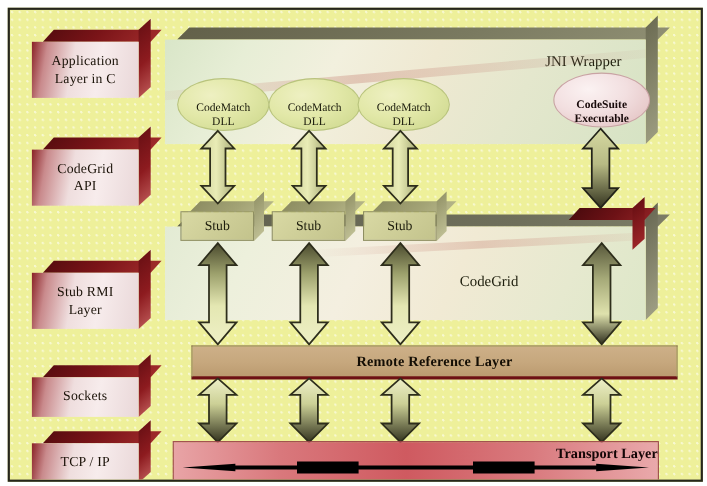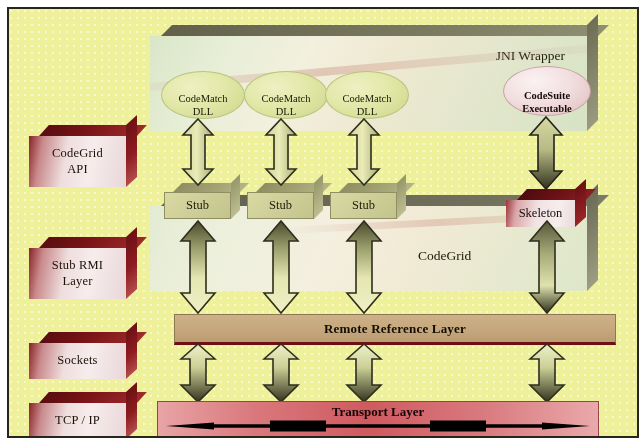--- a/index.html
+++ b/index.html
@@ -154,35 +154,45 @@
     display:flex;align-items:center;justify-content:center;
     font-weight:bold;font-size:13px;color:#130d04;letter-spacing:.2px;margin-left:17px;
   }
   #tl{
     position:absolute;left:148px;top:392px;width:440px;height:34px;
     background:linear-gradient(90deg,#e8a4a6 0%,#d9787c 22%,#cf5a60 48%,#d97a7e 74%,#e9a9ab 100%);
     border:1px solid #9a4247;
     overflow:hidden;
   }
   #tl .tlcap{
-    position:absolute;left:0;right:0;top:2px;text-align:center;
+    position:absolute;left:0;right:0;top:2px;text-align:right;
     font-weight:bold;font-size:13px;color:#140606;
   }
   #tl .dbl{position:absolute;left:8px;right:8px;bottom:6px;height:12px;}
 
   
   .varrow{position:absolute;}
   .varrow svg{display:block;}
 </style>
 </head>
 <body>
 
 <div id="root">
   <div id="frame">
 
+    <div class="lbox" style="left:20px;top:18px;width:108px;height:62px;">
+      <div class="top"></div>
+      <div class="side"></div>
+      <div class="face">
+        <span>
+          <span>Application</span><br>
+          <span>Layer in C</span>
+        </span>
+      </div>
+    </div>
 
     <div class="lbox" style="left:20px;top:116px;width:108px;height:62px;">
       <div class="top"></div>
       <div class="side"></div>
       <div class="face">
         <span>
           <span>CodeGrid</span><br>
           <span>API</span>
         </span>
       </div>
@@ -267,23 +277,20 @@
       <div class="top"></div>
       <div class="side"></div>
       <div class="face">
         <span>Stub</span>
       </div>
     </div>
 
     <div id="skeleton">
       <div class="top"></div>
       <div class="side"></div>
-      <div class="face">
-        <span>Skeleton</span>
-      </div>
     </div>
 
     <div class="varrow" style="left:172px;top:108px;">
       <svg width="34" height="70" viewBox="0 0 34 70">
         <defs>
             <linearGradient id="ga1" x1="0" y1="0" x2="1" y2="0">
           <stop offset="0%" stop-color="#cfd29b"></stop>
               <stop offset="45%" stop-color="#e9ecb6"></stop>
           <stop offset="100%" stop-color="#a9ad77"></stop>
             </linearGradient>

